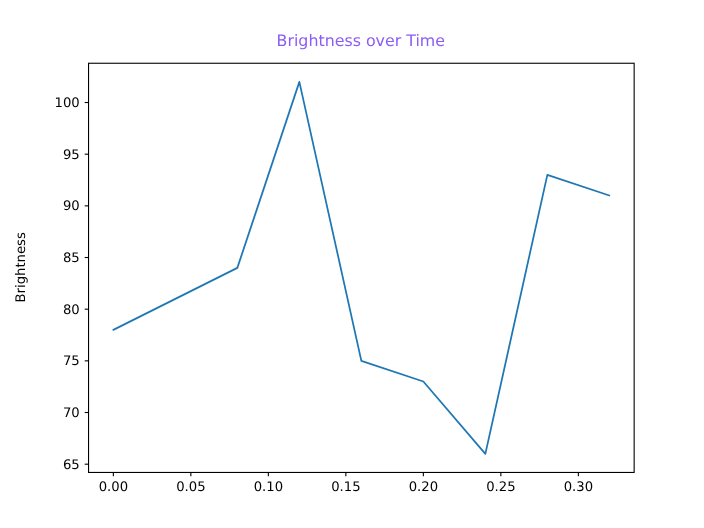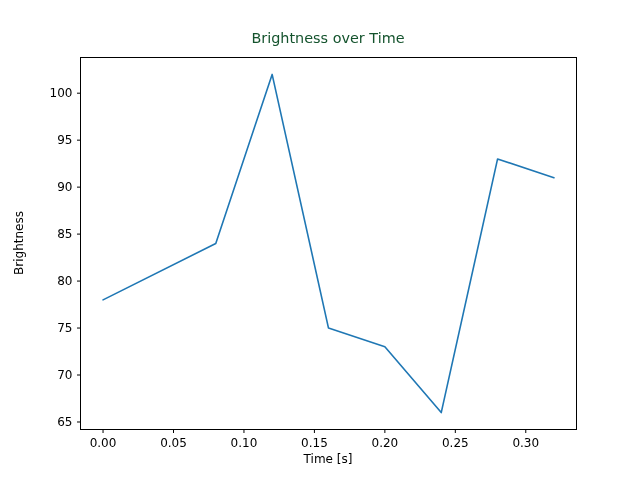--- a/index.html
+++ b/index.html
@@ -22,21 +22,21 @@
     height: 480px;
     background: #ffffff;
   }
   .chart-title {
     position: absolute;
     left: 80px;
     top: 30px;
     width: 496px;
     text-align: center;
     font-size: 14.4px;
-    color: #14532d;
+    color: #8b5cf6;
     line-height: 1.2;
   }
   .xlabel {
     position: absolute;
     left: 80px;
     top: 452px;
     width: 496px;
     text-align: center;
     font-size: 12px;
     color: #000000;
@@ -123,15 +123,14 @@
         <line class="tick-mark" x1="80.5" x2="77" y1="140.16666666666669" y2="140.16666666666669"></line>
         <text class="tick-label" x="72.5" y="144.36666666666667" text-anchor="end">95</text>
         <line class="tick-mark" x1="80.5" x2="77" y1="93.19696969696969" y2="93.19696969696969"></line>
         <text class="tick-label" x="72.5" y="97.39696969696969" text-anchor="end">100</text>
       </g>
     <g id="lines">
       <path id="series-0" class="data-line" d="M 103.05,299.86 L 215.77,243.50 L 272.14,74.41 L 328.50,328.05 L 384.86,346.83 L 441.23,412.59 L 497.59,158.95 L 553.95,177.74" stroke="#1f77b4" stroke-width="1.6"></path>
     </g>
   </svg>
 
-  <div class="xlabel">Time [s]</div>
 
 </div>
 
 </body></html>

